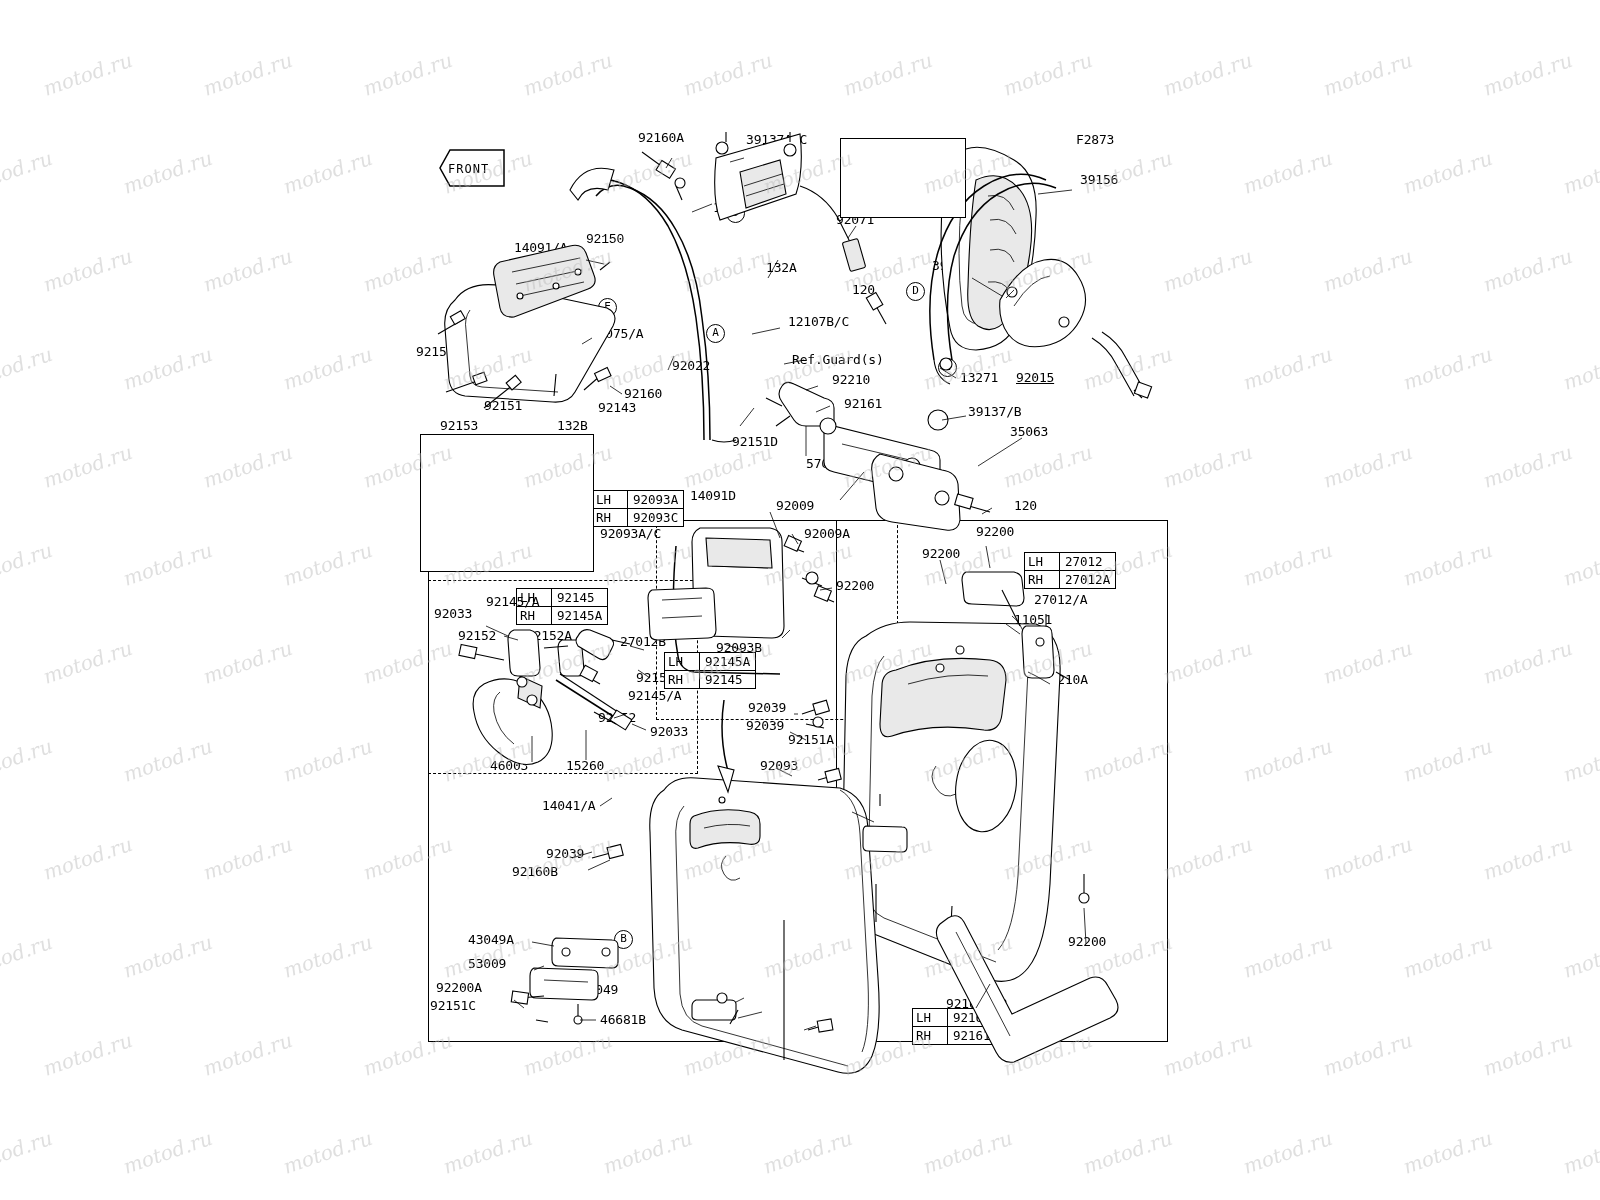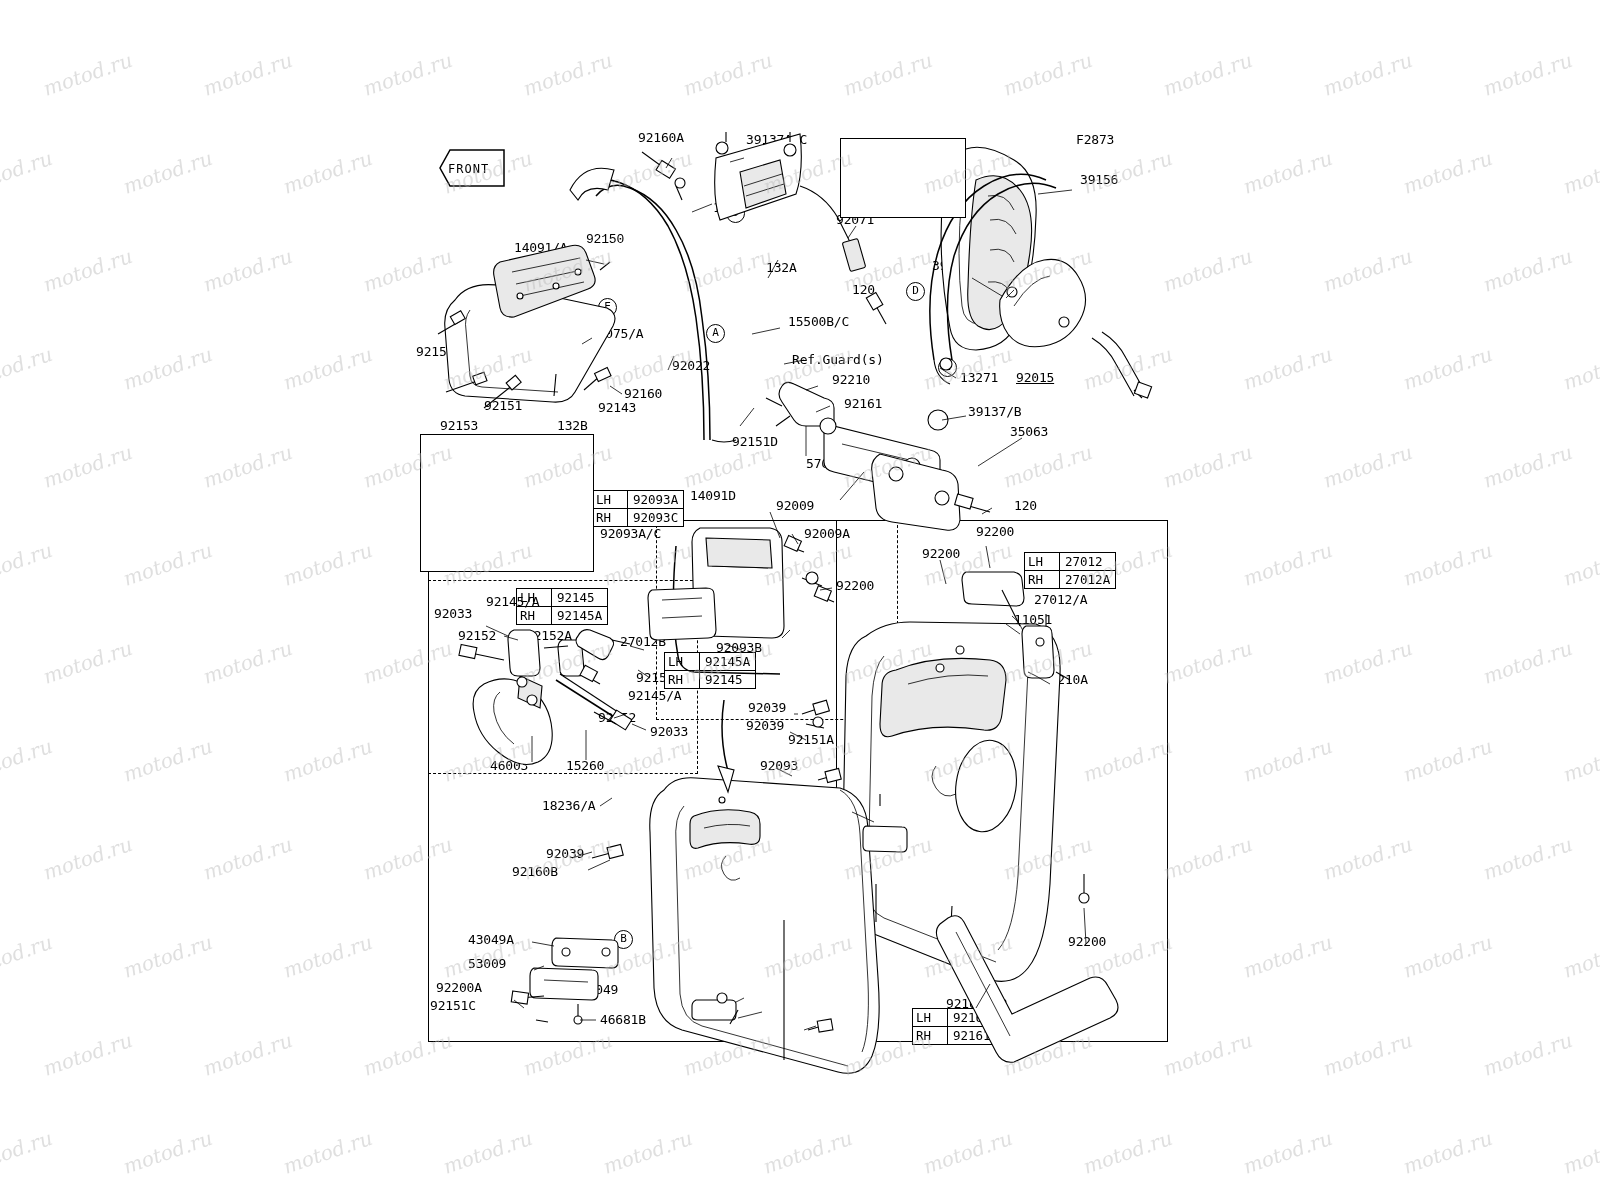--- a/index.html
+++ b/index.html
@@ -424,21 +424,21 @@
     <div class="lbl" style="left:1080px;top:172px;">39156</div>
     <div class="lbl" style="left:713px;top:200px;text-align:right;">132</div>
     <div class="lbl" style="left:836px;top:212px;">92071</div>
     <div class="lbl" style="left:882px;top:198px;">WOD</div>
     <div class="lbl" style="left:514px;top:240px;">14091/A</div>
     <div class="lbl" style="left:586px;top:232px;font-family:Liberation Mono, monospace;">92150</div>
     <div class="lbl" style="left:766px;top:260px;">132A</div>
     <div class="lbl" style="left:852px;top:282px;">120</div>
     <div class="lbl" style="left:932px;top:258px;">39137D</div>
     <div class="lbl" style="left:1016px;top:276px;">92210</div>
-    <div class="lbl" style="left:788px;top:314px;">15500B/C</div>
+    <div class="lbl" style="left:788px;top:314px;">12107B/C</div>
     <div class="lbl" style="left:590px;top:326px;">46075/A</div>
     <div class="lbl" style="left:416px;top:344px;">92151</div>
     <div class="lbl" style="left:672px;top:358px;">92022</div>
     <div class="lbl" style="left:792px;top:352px;">Ref.Guard(s)</div>
     <div class="lbl" style="left:832px;top:372px;">92210</div>
     <div class="lbl" style="left:960px;top:370px;">13271</div>
     <div class="lbl" style="left:1016px;top:370px;text-decoration:underline;">92015</div>
     <div class="lbl" style="left:484px;top:398px;">92151</div>
     <div class="lbl" style="left:624px;top:386px;">92160</div>
     <div class="lbl" style="left:844px;top:396px;">92161</div>
@@ -476,21 +476,21 @@
     <div class="lbl" style="left:650px;top:724px;">92033</div>
     <div class="lbl" style="left:490px;top:758px;">46003</div>
     <div class="lbl" style="left:566px;top:758px;">15260</div>
 
     <div class="lbl" style="left:748px;top:700px;">92039</div>
     <div class="lbl" style="left:746px;top:718px;">92039</div>
     <div class="lbl" style="left:788px;top:732px;">92151A</div>
     <div class="lbl" style="left:760px;top:758px;">92093</div>
     <div class="lbl" style="left:1042px;top:672px;">92210A</div>
     <div class="lbl" style="left:836px;top:804px;">13271B</div>
-    <div class="lbl" style="left:542px;top:798px;">18236/A</div>
+    <div class="lbl" style="left:542px;top:798px;">14041/A</div>
     <div class="lbl" style="left:546px;top:846px;">92039</div>
     <div class="lbl" style="left:512px;top:864px;">92160B</div>
     <div class="lbl" style="left:1068px;top:934px;">92200</div>
 
     <div class="lbl" style="left:468px;top:932px;">43049A</div>
     <div class="lbl" style="left:468px;top:956px;">53009</div>
     <div class="lbl" style="left:436px;top:980px;">92200A</div>
     <div class="lbl" style="left:580px;top:982px;">43049</div>
     <div class="lbl" style="left:430px;top:998px;">92151C</div>
     <div class="lbl" style="left:600px;top:1012px;">46681B</div>

